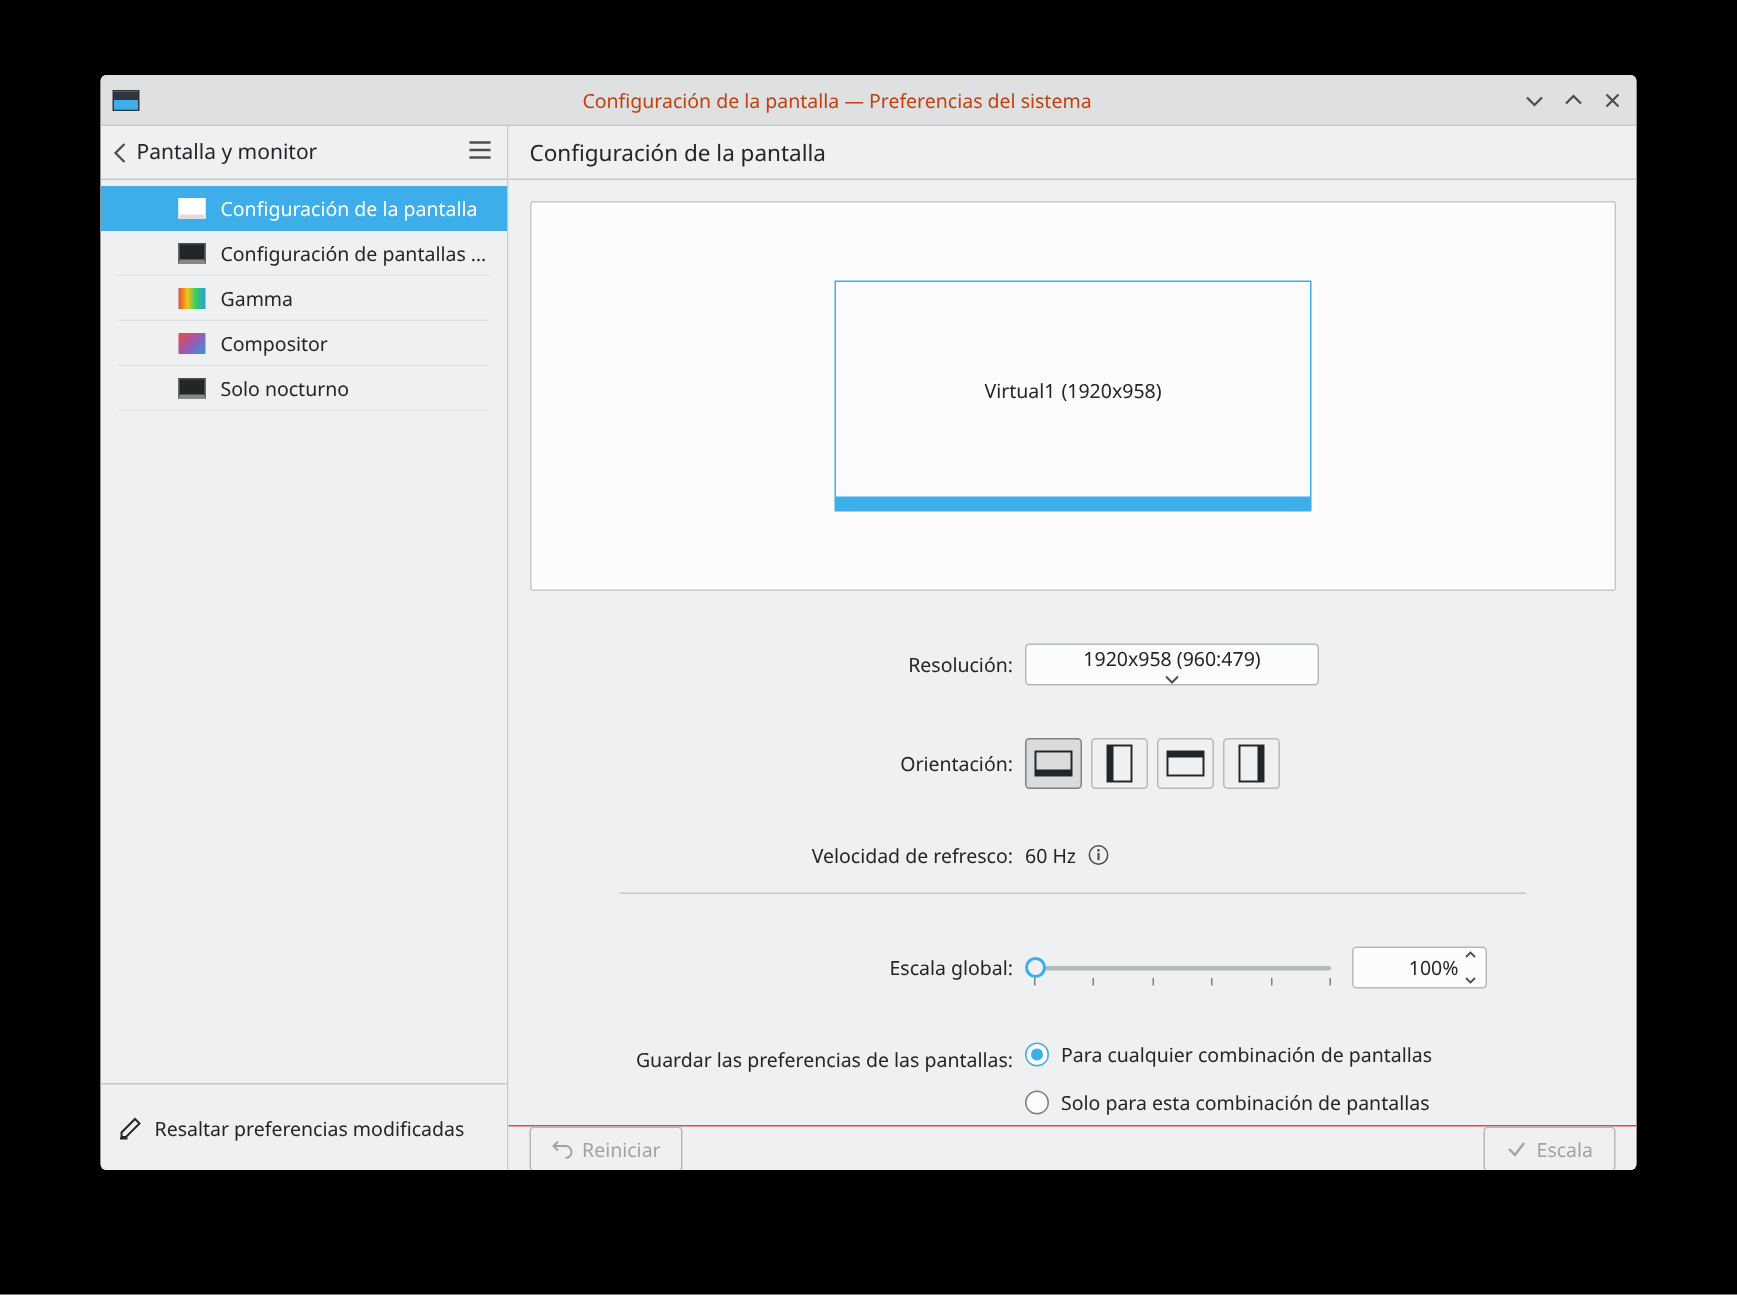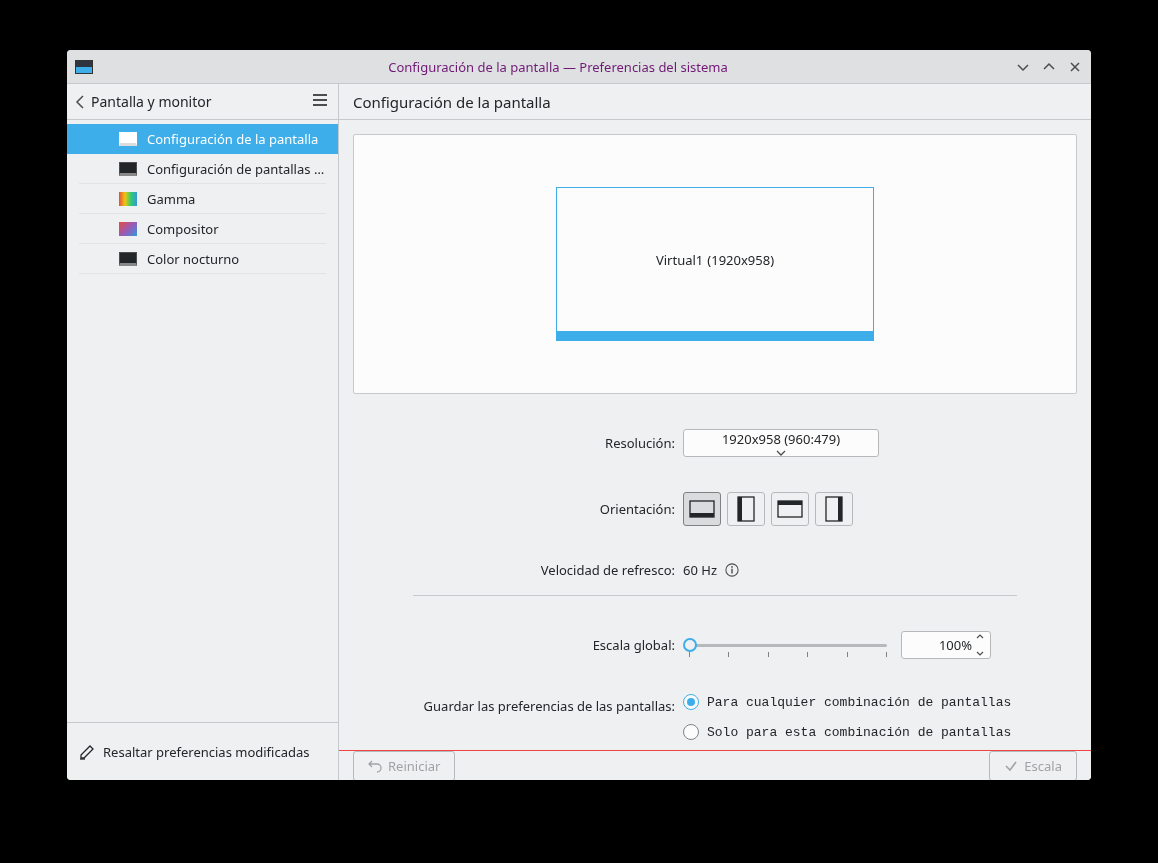--- a/index.html
+++ b/index.html
@@ -36,21 +36,21 @@
     .titlebar-icon {
       width: 18px; height: 14px;
       background: linear-gradient(#2e3440 0 50%, #3daee9 50% 100%);
       border: 1px solid #333;
       margin-right: 8px;
     }
     .titlebar-title {
       flex: 1;
       text-align: center;
       font-size: 13px;
-      color: #701a75;
+      color: #c2410c;
     }
     .titlebar-controls { display: flex; gap: 10px; }
     .titlebar-btn {
       width: 16px; height: 16px;
       display: flex; align-items: center; justify-content: center;
       cursor: pointer;
       color: #4d4d4d;
     }
     .window-body {
       flex: 1;
@@ -296,21 +296,21 @@
         <div class="sidebar-item">
           <div class="sidebar-item-icon gamma-icon"></div>
           <span class="sidebar-item-label">Gamma</span>
         </div>
         <div class="sidebar-item">
           <div class="sidebar-item-icon compositor-icon"></div>
           <span class="sidebar-item-label">Compositor</span>
         </div>
         <div class="sidebar-item">
           <div class="sidebar-item-icon monitor-icon-dark"></div>
-          <span class="sidebar-item-label">Color nocturno</span>
+          <span class="sidebar-item-label">Solo nocturno</span>
         </div>
       </div>
       <div class="sidebar-footer">
         <svg width="16" height="16" viewBox="0 0 16 16">
             <path d="M2 14 L2 11 L11 2 L14 5 L5 14 Z M2 14 L5 14" fill="none" stroke="#232629" stroke-width="1.3"></path>
             <path d="M1 15 L6 15" stroke="#232629" stroke-width="1.3"></path>
           </svg>
         <span>Resaltar preferencias modificadas</span>
       </div>
     </div>
@@ -405,21 +405,21 @@
                 <svg width="8" height="5" viewBox="0 0 8 5">
                     <path d="M1 1 L4 4 L7 1" fill="none" stroke="#4d4d4d" stroke-width="1.2"></path>
                   </svg>
               </div>
             </div>
           </div>
         </div>
 
         <div class="form-row" style="align-items:flex-start;">
           <div class="form-label" style="padding-top:3px;">Guardar las preferencias de las pantallas:</div>
-          <div class="form-value" style="flex-direction:column; align-items:flex-start;font-family:Liberation Mono, monospace;">
+          <div class="form-value" style="flex-direction:column; align-items:flex-start;">
             <div class="radio-row">
               <div class="radio checked"></div>
               <span>Para cualquier combinación de pantallas</span>
             </div>
             <div class="radio-row">
               <div class="radio"></div>
               <span>Solo para esta combinación de pantallas</span>
             </div>
           </div>
         </div>

